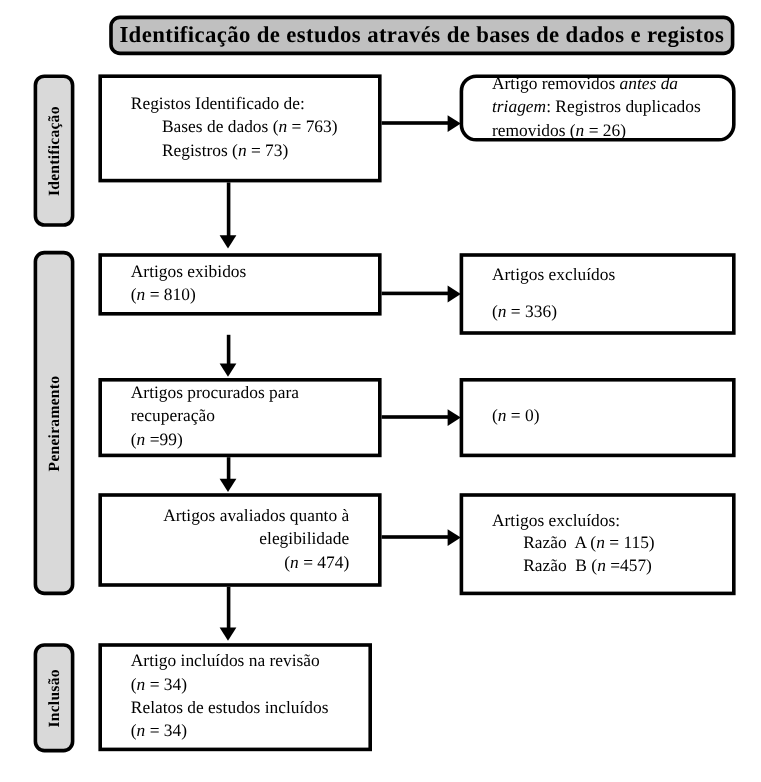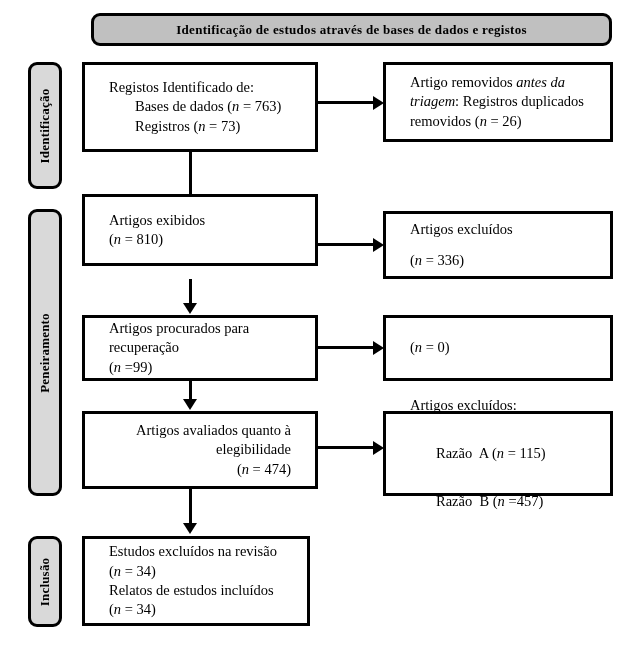--- a/index.html
+++ b/index.html
@@ -20,21 +20,21 @@
   .banner {
     position: absolute;
     box-sizing: border-box;
     background: #c0c0c0;
     border: 3px solid #000000;
     border-radius: 9px;
     display: flex;
     align-items: center;
     justify-content: center;
     font-weight: bold;
-    font-size: 13px;
+    font-size: 19px;
     color: #000;
     letter-spacing: 0.3px;
   }
 
   
   .stage {
     position: absolute;
     box-sizing: border-box;
     background: #d9d9d9;
     border: 3px solid #000000;
@@ -118,33 +118,33 @@
   <div class="stage" style="left:28px; top:536px; width:34px; height:91px;">
     <span class="stage-text">Inclusão</span>
   </div>
 
   <div class="box" style="left:82px; top:62px; width:236px; height:90px;">
     <div class="line">Registos Identificado de:</div>
     <div class="line indent"><span>Bases de dados (</span><span class="ital">n</span><span> = 763)</span></div>
     <div class="line indent"><span>Registros (</span><span class="ital">n</span><span> = 73)</span></div>
   </div>
 
-  <div class="box" style="left:383px; top:62px; width:230px; height:80px;">
+  <div class="box" style="left:383px; top:62px; width:230px; height:56px;border-radius:14px;">
     <div class="line"><span>Artigo removidos </span><span class="ital">antes da</span></div>
     <div class="line"><span class="ital">triagem</span><span>: Registros duplicados</span></div>
     <div class="line"><span>removidos (</span><span class="ital">n</span><span> = 26)</span></div>
   </div>
 
   <div class="h-line" style="left:318px; top:101px; width:57px;"></div>
   <div class="h-head" style="left:373px; top:96px;"></div>
 
   <div class="v-line" style="left:189px; top:152px; height:45px;"></div>
   <div class="v-head" style="left:183px; top:196px;"></div>
 
-  <div class="box" style="left:82px; top:194px; width:236px; height:72px;">
+  <div class="box" style="left:82px; top:211px; width:236px; height:52px;">
     <div class="line">Artigos exibidos</div>
     <div class="line"><span>(</span><span class="ital">n</span><span> = 810)</span></div>
   </div>
 
   <div class="box" style="left:383px; top:211px; width:230px; height:68px;gap:12px;">
     <div class="line">Artigos excluídos</div>
     <div class="line"><span>(</span><span class="ital">n</span><span> = 336)</span></div>
   </div>
 
   <div class="h-line" style="left:318px; top:243px; width:57px;"></div>
@@ -168,32 +168,32 @@
 
   <div class="v-line" style="left:189px; top:381px; height:25px;"></div>
   <div class="v-head" style="left:183px; top:399px;"></div>
 
   <div class="box" style="left:82px; top:411px; width:236px; height:78px;align-items:flex-end;">
     <div class="line">Artigos avaliados quanto à</div>
     <div class="line">elegibilidade</div>
     <div class="line"><span>(</span><span class="ital">n</span><span> = 474)</span></div>
   </div>
 
-  <div class="box" style="left:383px; top:411px; width:230px; height:85px;gap:29px;">
+  <div class="box" style="left:383px; top:411px; width:230px; height:85px;">
     <div class="line">Artigos excluídos:</div>
     <div class="line indent"><span>Razão  A (</span><span class="ital">n</span><span> = 115)</span></div>
     <div class="line indent"><span>Razão  B (</span><span class="ital">n</span><span> =457)</span></div>
   </div>
 
   <div class="h-line" style="left:318px; top:446px; width:57px;"></div>
   <div class="h-head" style="left:373px; top:441px;"></div>
 
   <div class="v-line" style="left:189px; top:489px; height:35px;"></div>
   <div class="v-head" style="left:183px; top:523px;"></div>
 
   <div class="box" style="left:82px; top:536px; width:228px; height:90px;">
-    <div class="line">Estudos excluídos na revisão</div>
+    <div class="line">Artigo incluídos na revisão</div>
     <div class="line"><span>(</span><span class="ital">n</span><span> = 34)</span></div>
     <div class="line">Relatos de estudos incluídos</div>
     <div class="line"><span>(</span><span class="ital">n</span><span> = 34)</span></div>
   </div>
 
 </div>
 
 </body></html>

